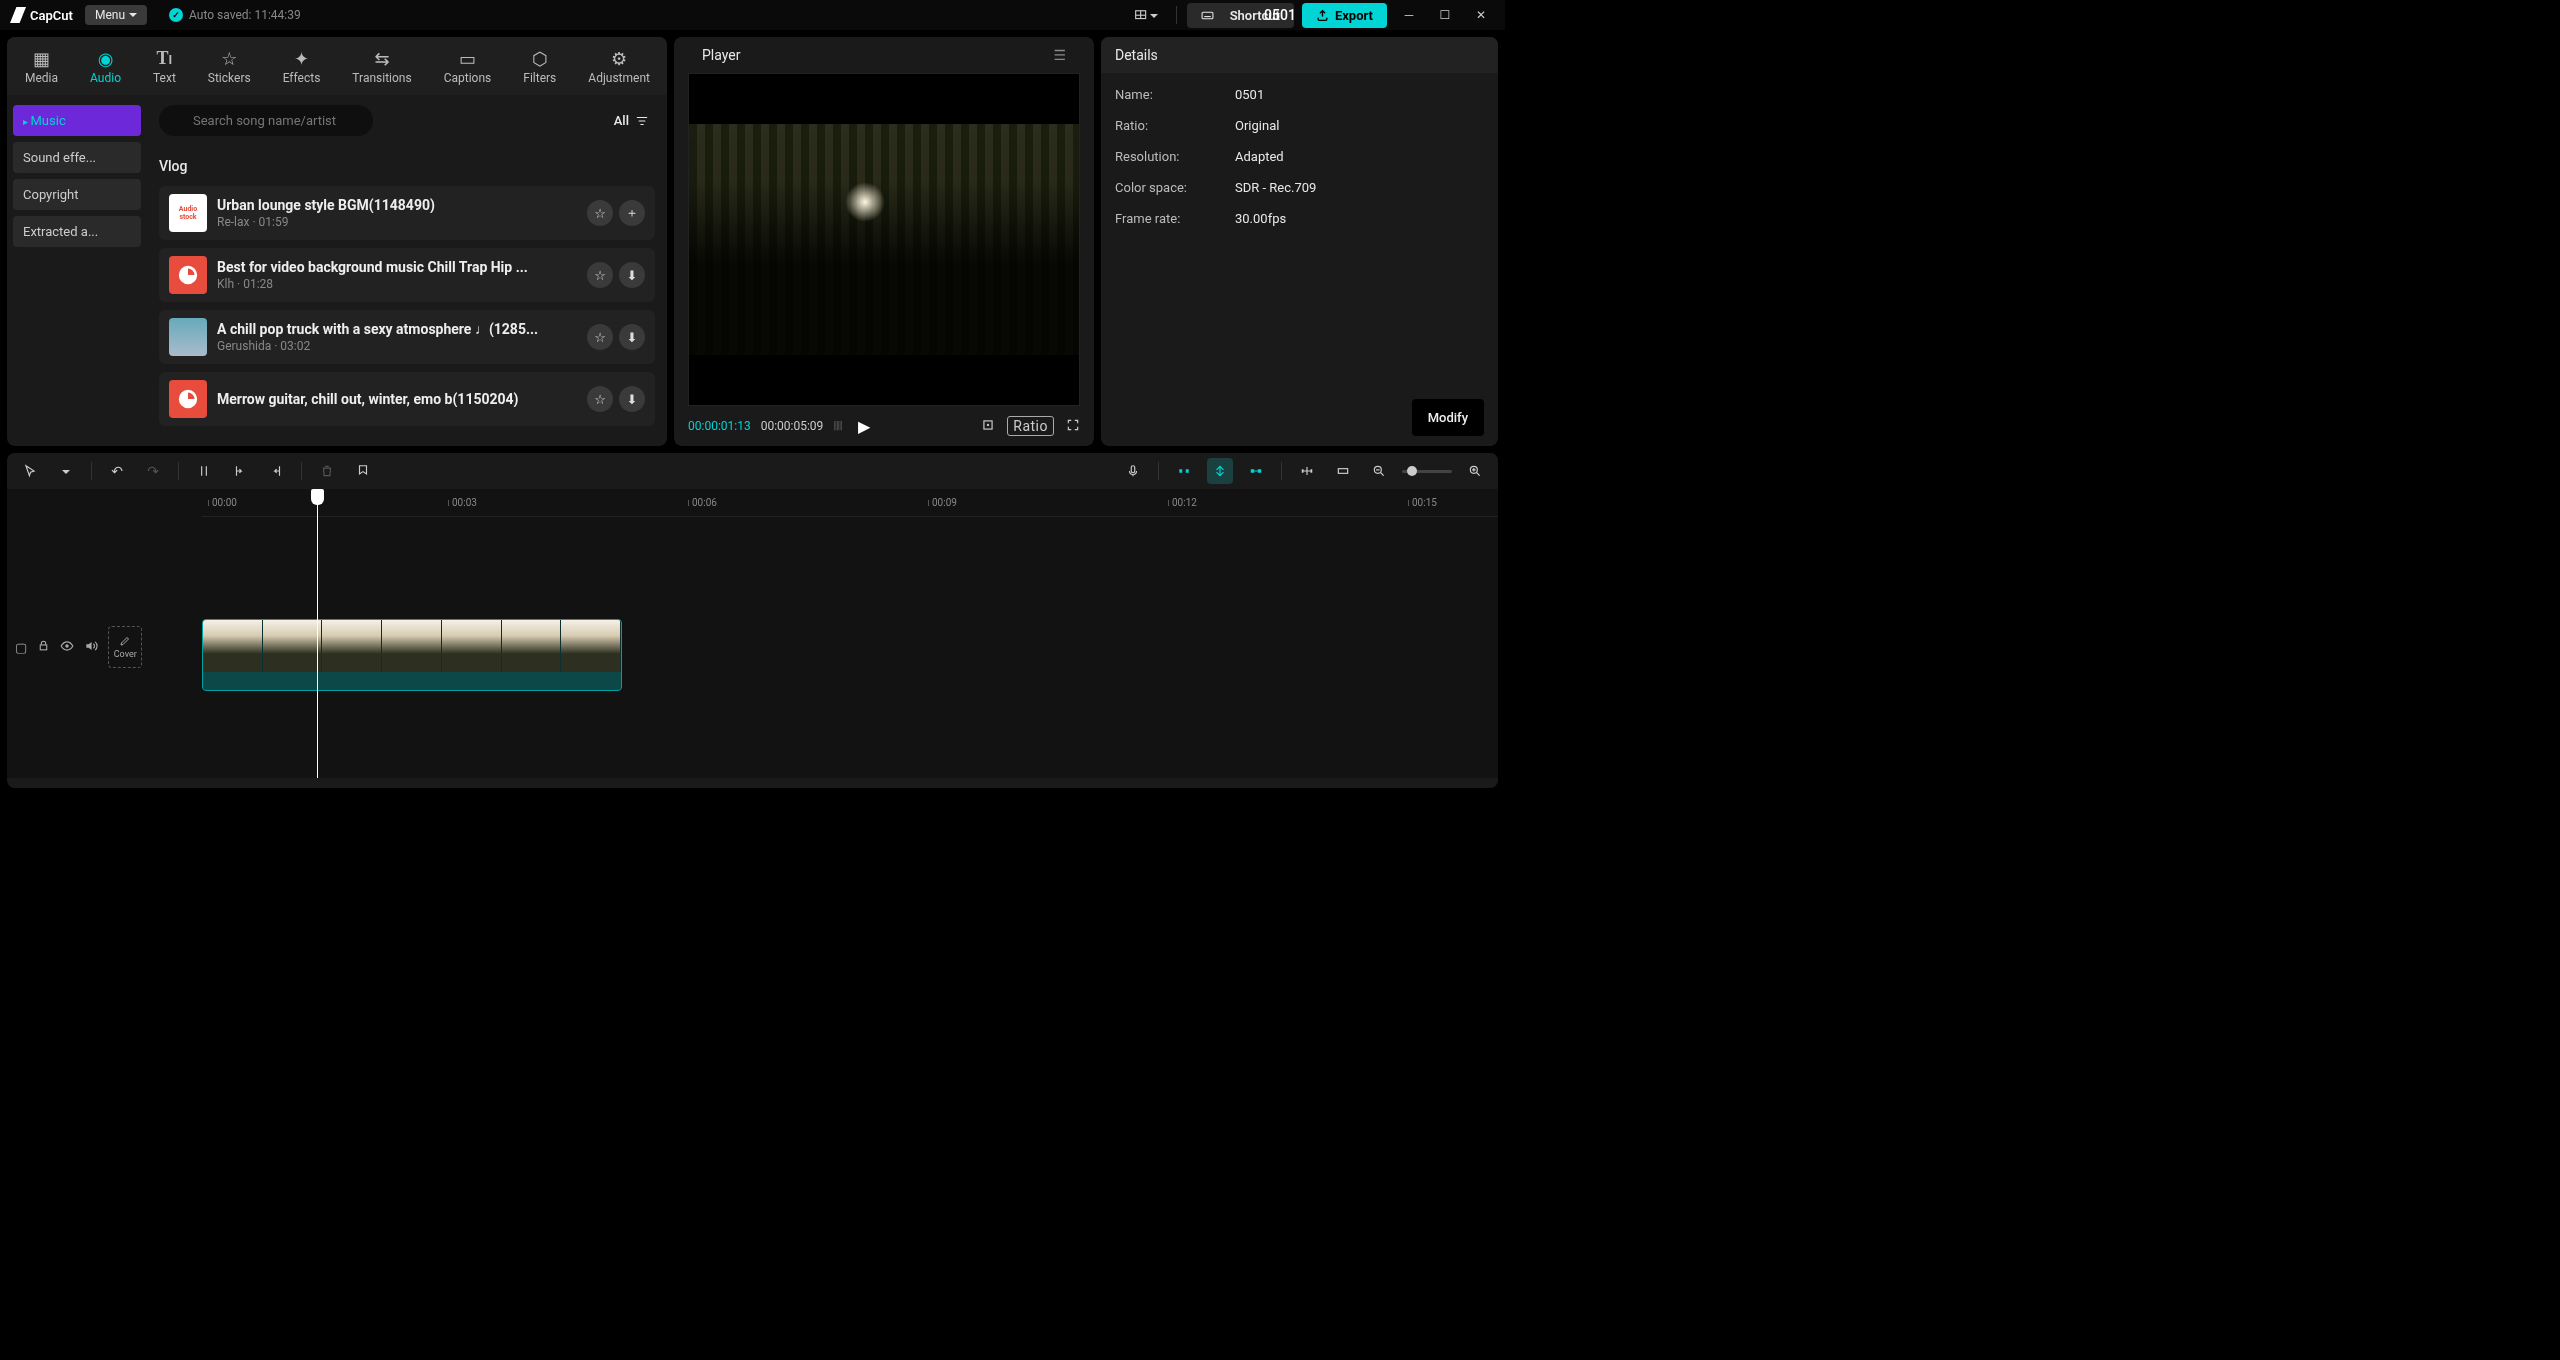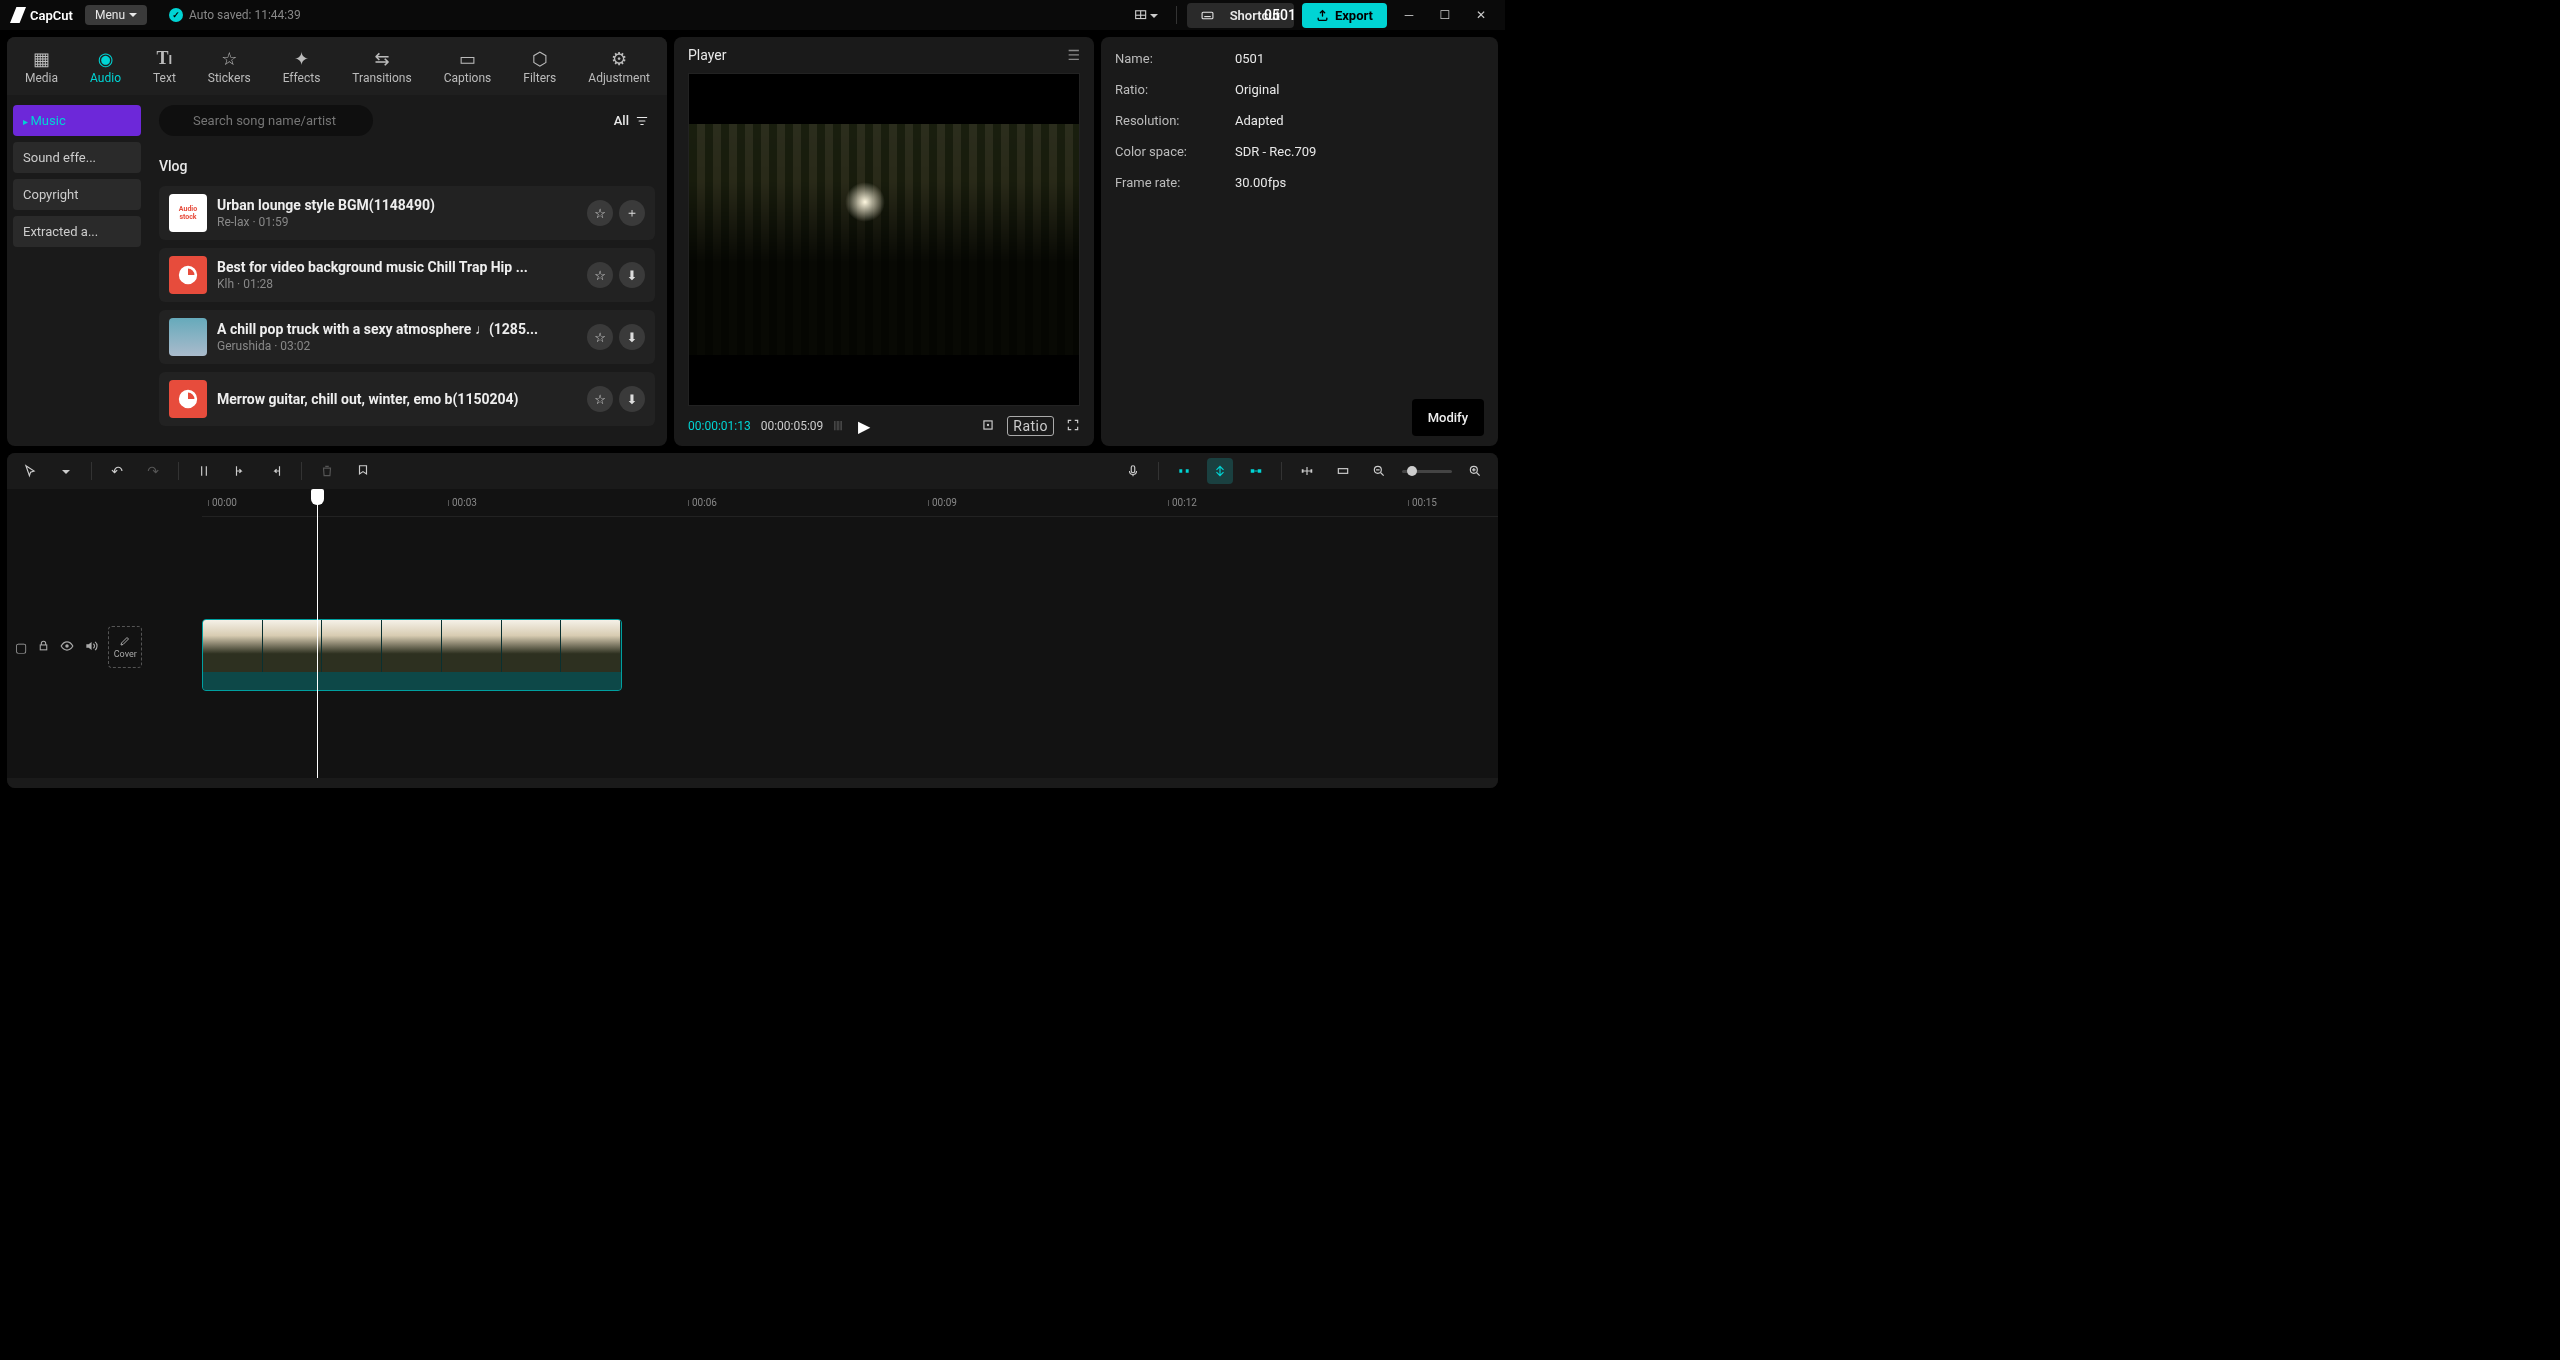--- a/index.html
+++ b/index.html
@@ -49,21 +49,21 @@
 .song-thumb.red { background:#e74c3c; }
 .song-thumb.sky { background:linear-gradient(to bottom,#6ab,#abc); }
 .song-info { flex:1; min-width:0; }
 .song-title { font-size:14px; font-weight:700; color:#eee; white-space:nowrap; overflow:hidden; text-overflow:ellipsis; }
 .song-meta { font-size:12px; color:#888; margin-top:2px; }
 .song-actions { display:flex; gap:6px; }
 .song-act { width:26px; height:26px; border-radius:50%; background:#3a3a3a; border:none; color:#ddd; cursor:pointer; display:flex; align-items:center; justify-content:center; font-size:13px; }
 
 
 .player { flex:0 0 420px; display:flex; flex-direction:column; }
-.player-header { display:flex; align-items:center; justify-content:space-between; padding:10px 14px; font-size:14px; }
+.player-header { display:flex; align-items:center; justify-content:space-between; padding:10px 28px; font-size:14px; }
 .player-menu { color:#888; cursor:pointer; }
 .player-canvas { flex:1; margin:0 14px; background:#000; border:1px solid #222; display:flex; align-items:center; justify-content:center; overflow:hidden; }
 .preview-img { width:100%; height:70%; background:
   linear-gradient(to bottom,#f5f1e8 0%,#e8dcc2 25%,#2d3020 60%,#2d3020 62%),
   repeating-linear-gradient(90deg,#1a2010 0 8px,#2d3020 8px 16px);
   background-blend-mode:multiply; position:relative; }
 .preview-img::after{content:"";position:absolute;left:40%;top:25%;width:40px;height:40px;background:radial-gradient(circle,#fff8e0,transparent 70%);}
 .player-controls { display:flex; align-items:center; padding:10px 14px; gap:10px; font-size:12px; }
 .time-cur { color:#00d4d4; font-variant-numeric:tabular-nums; }
 .time-dur { color:#ccc; font-variant-numeric:tabular-nums; }
@@ -315,20 +315,21 @@
             </svg></span>
         <span class="ratio-badge">Ratio</span>
         <span class="ctrl-icon"><svg viewBox="0 0 24 24">
               <path d="M4 9V4h5M20 9V4h-5M4 15v5h5M20 15v5h-5" fill="none" stroke="currentColor" stroke-width="2"></path>
             </svg></span>
       </div>
     </div>
   </div>
 
   <div class="panel details">
+    <div class="details-header">Details</div>
     <div class="details-body">
       <div class="detail-row">
           <div class="detail-label">Name:</div>
           <div class="detail-value">0501</div>
         </div>
       <div class="detail-row">
           <div class="detail-label">Ratio:</div>
           <div class="detail-value">Original</div>
         </div>
       <div class="detail-row">

